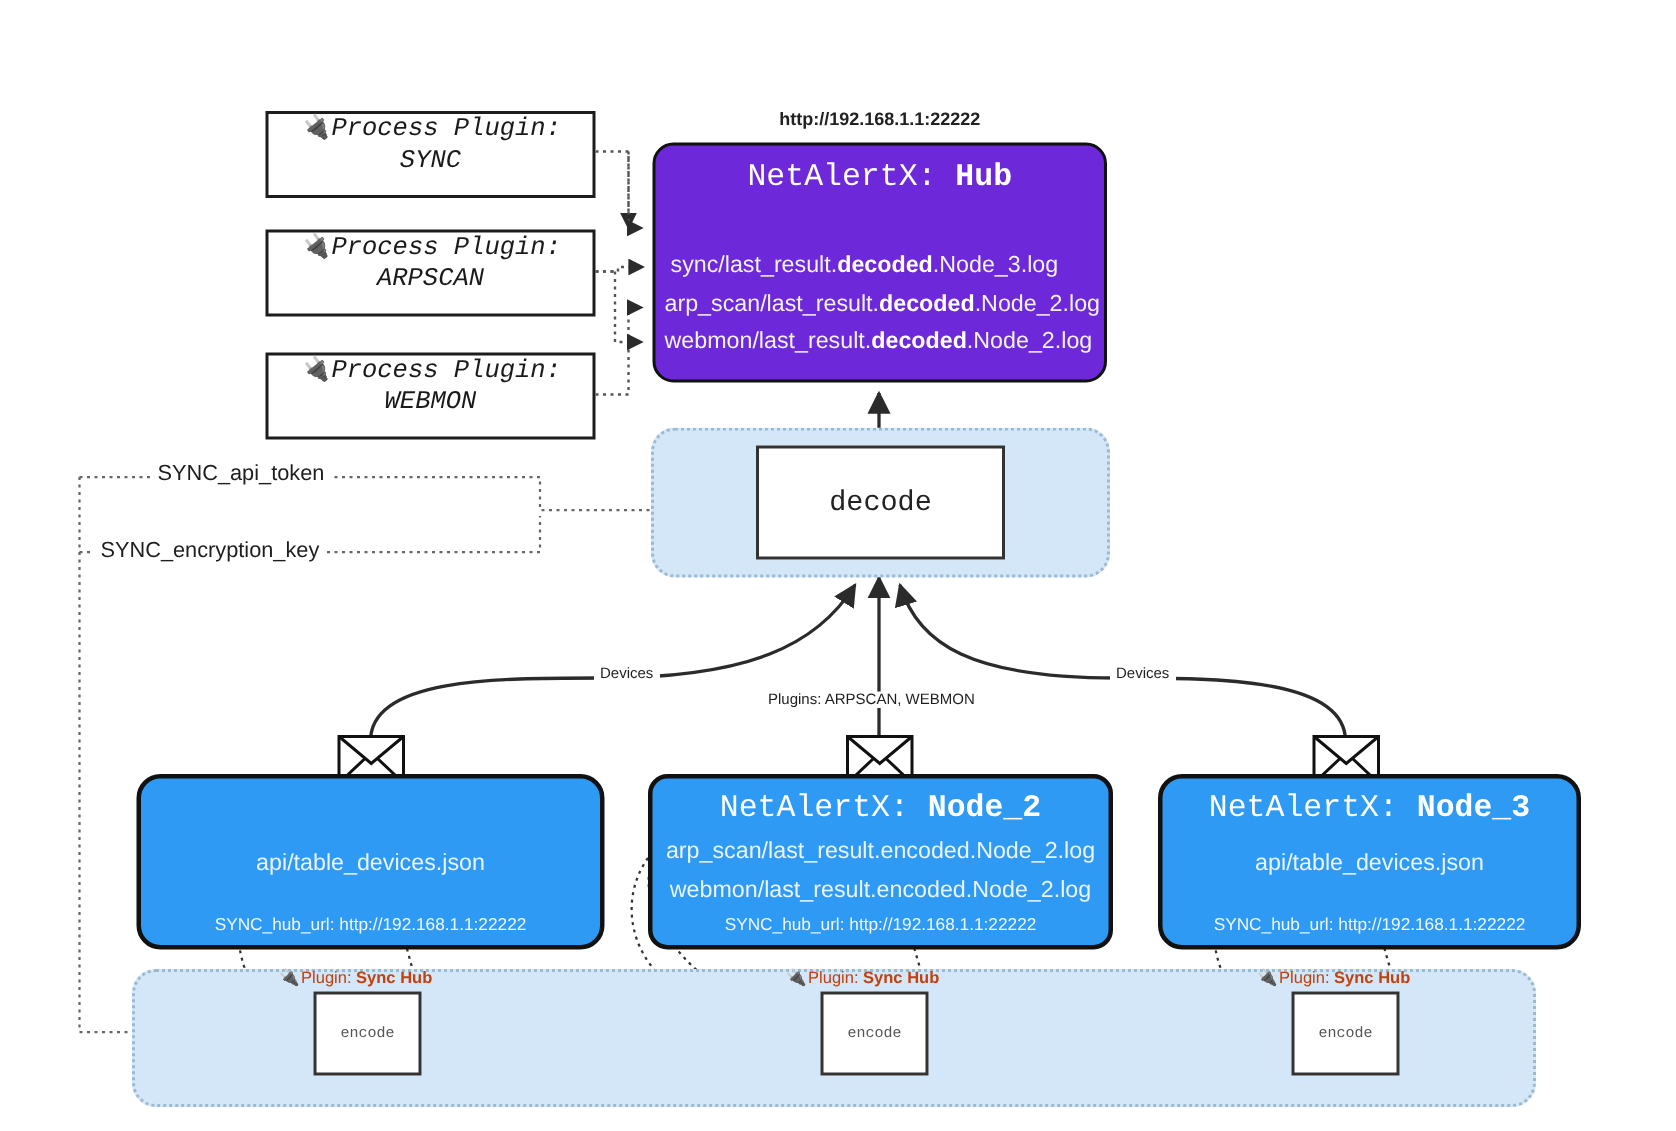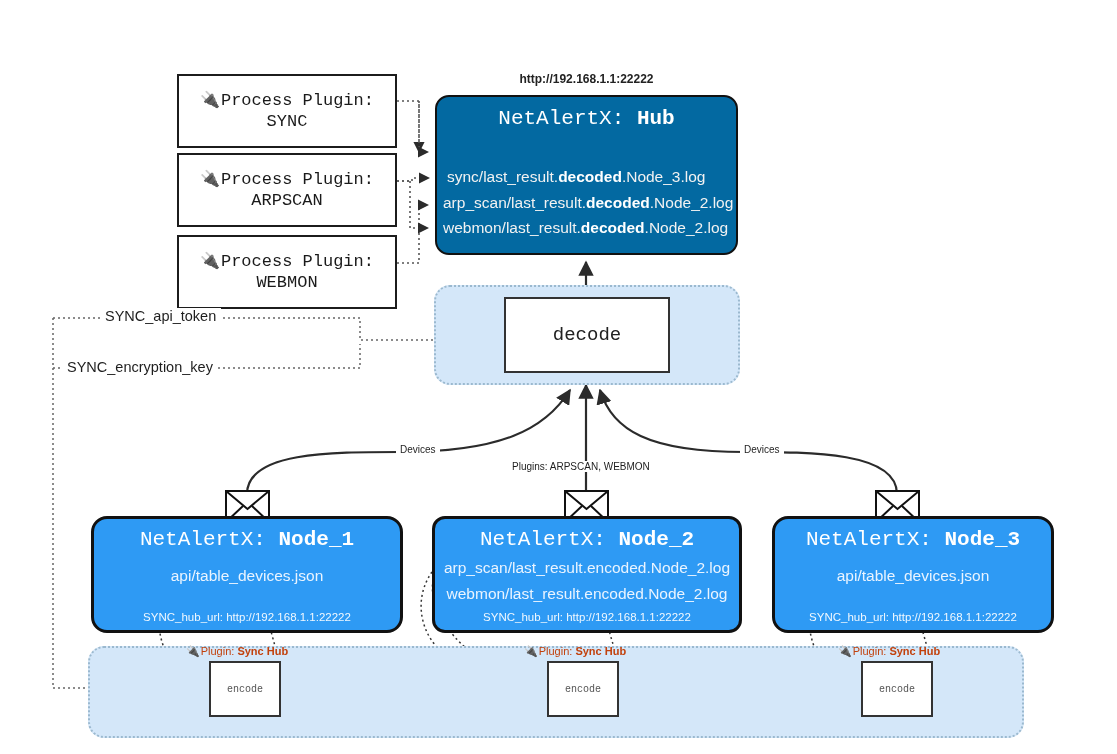--- a/index.html
+++ b/index.html
@@ -9,27 +9,27 @@
   svg.layer{position:absolute;left:0;top:0;width:1117px;height:754px;pointer-events:none;}
 
   .node{position:absolute;box-sizing:border-box;}
 
   
   #page-title{left:0;top:14px;width:1117px;text-align:center;font-size:29px;color:#2b2b2b;}
   #page-title .plug{font-size:27px;margin-right:4px;}
   #page-title .strong{font-weight:bold;}
 
   
-  .proc-box{width:220px;height:74px;border:2px solid #1c1c1c;background:#fff;
+  .proc-box{width:220px;height:58px;border:2px solid #1c1c1c;background:#fff;
             font-family:"Liberation Mono",monospace;font-size:17px;color:#1a1a1a;
-            display:flex;align-items:center;justify-content:center;text-align:center;line-height:1.25;}
+            display:flex;justify-content:center;text-align:center;line-height:1.25;font-style:italic;}
   .proc-box .plug{font-family:"Liberation Sans",sans-serif;font-size:16px;margin-right:1px;}
 
   
-  #hub-box{left:435px;top:95px;width:303px;height:160px;background:#0369a1;
+  #hub-box{left:435px;top:95px;width:303px;height:160px;background:#6d28d9;
            border:2px solid #111;border-radius:14px;color:#fff;}
   #hub-title{position:absolute;left:0;top:10px;width:100%;text-align:center;
              font-family:"Liberation Mono",monospace;font-size:21px;}
   #hub-title .strong{font-weight:bold;}
   .hub-line{position:absolute;left:10px;width:283px;font-size:15.5px;color:#f2f2f2;white-space:nowrap;}
   .hub-line .strong{font-weight:bold;color:#fff;}
   #hub-url{left:435px;top:72px;width:303px;text-align:center;font-size:12px;font-weight:bold;color:#222;}
 
   
   .pool{background:#d4e7f9;border:2px dotted #9bb9cf;border-radius:16px;}
@@ -174,23 +174,20 @@
       <rect x="565" y="491" width="43" height="31"></rect>
       <path d="M565,491 L586.5,509 L608,491" fill="none"></path>
       <path d="M565,522 L582,506 M608,522 L591,506" fill="none"></path>
       <rect x="876" y="491" width="43" height="31"></rect>
       <path d="M876,491 L897.5,509 L919,491" fill="none"></path>
       <path d="M876,522 L893,506 M919,522 L902,506" fill="none"></path>
     </g>
   </svg>
 
   <div class="node node-card" style="left:91px;top:516px;width:312px;">
-    <div class="node-title">
-      <span>NetAlertX: </span><span class="strong">Node_1</span>
-    </div>
     <div class="node-line" style="top:48px;">api/table_devices.json</div>
     <div class="node-foot">SYNC_hub_url: http://192.168.1.1:22222</div>
   </div>
 
   <div class="node node-card" style="left:432px;top:516px;width:310px;border-radius:13px;">
     <div class="node-title">
       <span>NetAlertX: </span><span class="strong">Node_2</span>
     </div>
     <div class="node-line" style="top:40px;">arp_scan/last_result.encoded.Node_2.log</div>
     <div class="node-line" style="top:66px;">webmon/last_result.encoded.Node_2.log</div>

